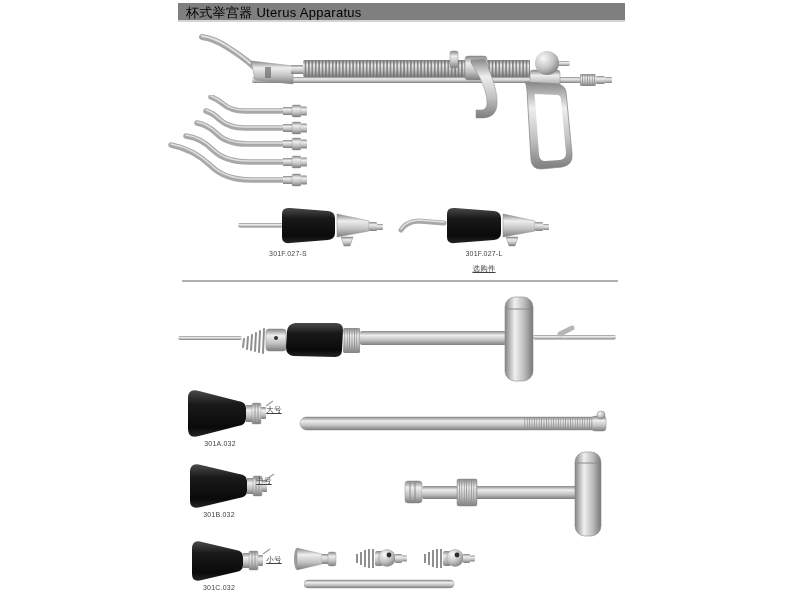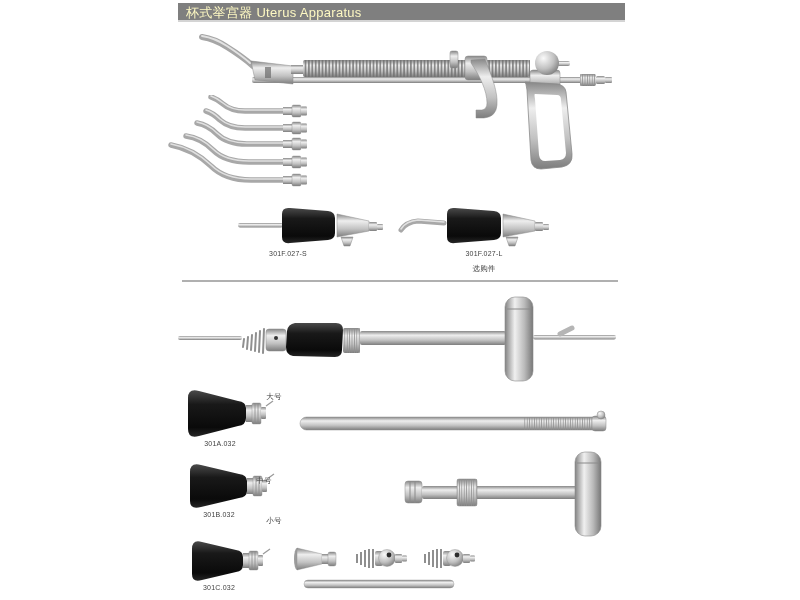--- a/index.html
+++ b/index.html
@@ -1,25 +1,25 @@
 <!DOCTYPE html>
 <html><head>
 <meta charset="utf-8">
 <style>
   html,body{margin:0;padding:0;background:#ffffff;}
   .page{position:relative;width:800px;height:600px;background:#ffffff;overflow:hidden;
         font-family:"Liberation Sans",sans-serif;}
   .header-bar{position:absolute;left:178px;top:3px;width:447px;height:19px;
-        background:#7f7f7f;color:#fef9c3;font-size:13px;line-height:19px;
+        background:#7f7f7f;color:#000000;font-size:13px;line-height:19px;
         padding-left:8px;box-sizing:border-box;border-bottom:2px solid #d4d4d4;
         letter-spacing:.3px;}
   .divider{position:absolute;left:182px;top:280px;width:436px;height:2px;background:#b0b0b0;}
   .img{position:absolute;}
   .lbl{position:absolute;font-size:7px;color:#3f3f3f;text-align:center;letter-spacing:.2px;}
-  .lbl-cjk{font-size:7.5px;}
+  .lbl-cjk{font-size:7.5px;text-decoration:underline;}
 </style>
 </head>
 <body>
 
 <div class="page">
 
   <svg width="0" height="0" style="position:absolute" aria-hidden="true">
     <defs>
       <linearGradient id="met" x1="0" y1="0" x2="0" y2="1">
         <stop offset="0" stop-color="#878787"></stop>
@@ -165,21 +165,21 @@
 
   <svg class="img" style="left:183px;top:388px" width="100" height="55" viewBox="0 0 100 55">
     <path d="M16,3 L55,13 Q63,14 63,20 L63,30 Q63,37 55,38 L16,48 Q5,51 5,41 L5,10 Q5,0 16,3 Z" fill="url(#cupg)"></path>
     <rect x="63" y="17" width="6" height="17" fill="url(#met)"></rect>
     <rect x="69" y="15" width="9" height="21" rx="1.5" fill="url(#met)" stroke="#8a8a8a" stroke-width="0.4"></rect>
     <line x1="72" y1="15" x2="72" y2="36" stroke="#8a8a8a" stroke-width="0.8"></line>
     <line x1="75" y1="15" x2="75" y2="36" stroke="#8a8a8a" stroke-width="0.8"></line>
     <rect x="78" y="19" width="5" height="12" rx="1" fill="url(#met)"></rect>
     <line x1="83" y1="18" x2="90" y2="13" stroke="#9a9a9a" stroke-width="1.2"></line>
   </svg>
-  <div class="lbl lbl-cjk" style="left:262px;top:392px;width:24px">大号</div>
+  <div class="lbl lbl-cjk" style="left:262px;top:405px;width:24px">大号</div>
   <div class="lbl" style="left:195px;top:440px;width:50px">301A.032</div>
 
   <svg class="img" style="left:298px;top:408px" width="318" height="30" viewBox="0 0 318 30">
     <rect x="2" y="9" width="300" height="13" rx="6.5" fill="url(#met)" stroke="#919191" stroke-width="0.5"></rect>
     <rect x="226" y="9" width="72" height="13" fill="url(#knurl)"></rect>
     <rect x="294" y="8" width="14" height="15" rx="3" fill="url(#met)" stroke="#8a8a8a" stroke-width="0.5"></rect>
     <circle cx="303" cy="7" r="4" fill="url(#ball)" stroke="#8a8a8a" stroke-width="0.5"></circle>
   </svg>
 
   <svg class="img" style="left:185px;top:462px" width="95" height="52" viewBox="0 0 95 52">
@@ -207,21 +207,21 @@
 
   <svg class="img" style="left:187px;top:538px" width="90" height="48" viewBox="0 0 90 48">
     <path d="M15,4 L49,12 Q56,13 56,19 L56,27 Q56,33 49,34 L15,42 Q5,45 5,36 L5,11 Q5,1 15,4 Z" fill="url(#cupg)"></path>
     <rect x="56" y="15" width="6" height="15" fill="url(#met)"></rect>
     <rect x="62" y="13" width="9" height="19" rx="1.5" fill="url(#met)" stroke="#8a8a8a" stroke-width="0.4"></rect>
     <line x1="65" y1="13" x2="65" y2="32" stroke="#8a8a8a" stroke-width="0.8"></line>
     <line x1="68" y1="13" x2="68" y2="32" stroke="#8a8a8a" stroke-width="0.8"></line>
     <rect x="71" y="17" width="5" height="11" rx="1" fill="url(#met)"></rect>
     <line x1="76" y1="16" x2="83" y2="11" stroke="#9a9a9a" stroke-width="1.2"></line>
   </svg>
-  <div class="lbl lbl-cjk" style="left:262px;top:516px;width:24px">小号</div>
+  <div class="lbl lbl-cjk" style="left:262px;top:555px;width:24px">小号</div>
   <div class="lbl" style="left:194px;top:584px;width:50px">301C.032</div>
 
   <svg class="img" style="left:292px;top:545px" width="190" height="48" viewBox="0 0 190 48">
     <g>
       <ellipse cx="5" cy="14" rx="3" ry="11" fill="#9c9c9c"></ellipse>
       <polygon points="5,3 30,9 30,19 5,25" fill="url(#met)" stroke="#8a8a8a" stroke-width="0.4"></polygon>
       <rect x="30" y="9" width="6" height="10" fill="url(#met)"></rect>
       <rect x="36" y="7" width="8" height="14" rx="2" fill="url(#met)" stroke="#8a8a8a" stroke-width="0.4"></rect>
     </g>
     <g transform="translate(62,0)">

